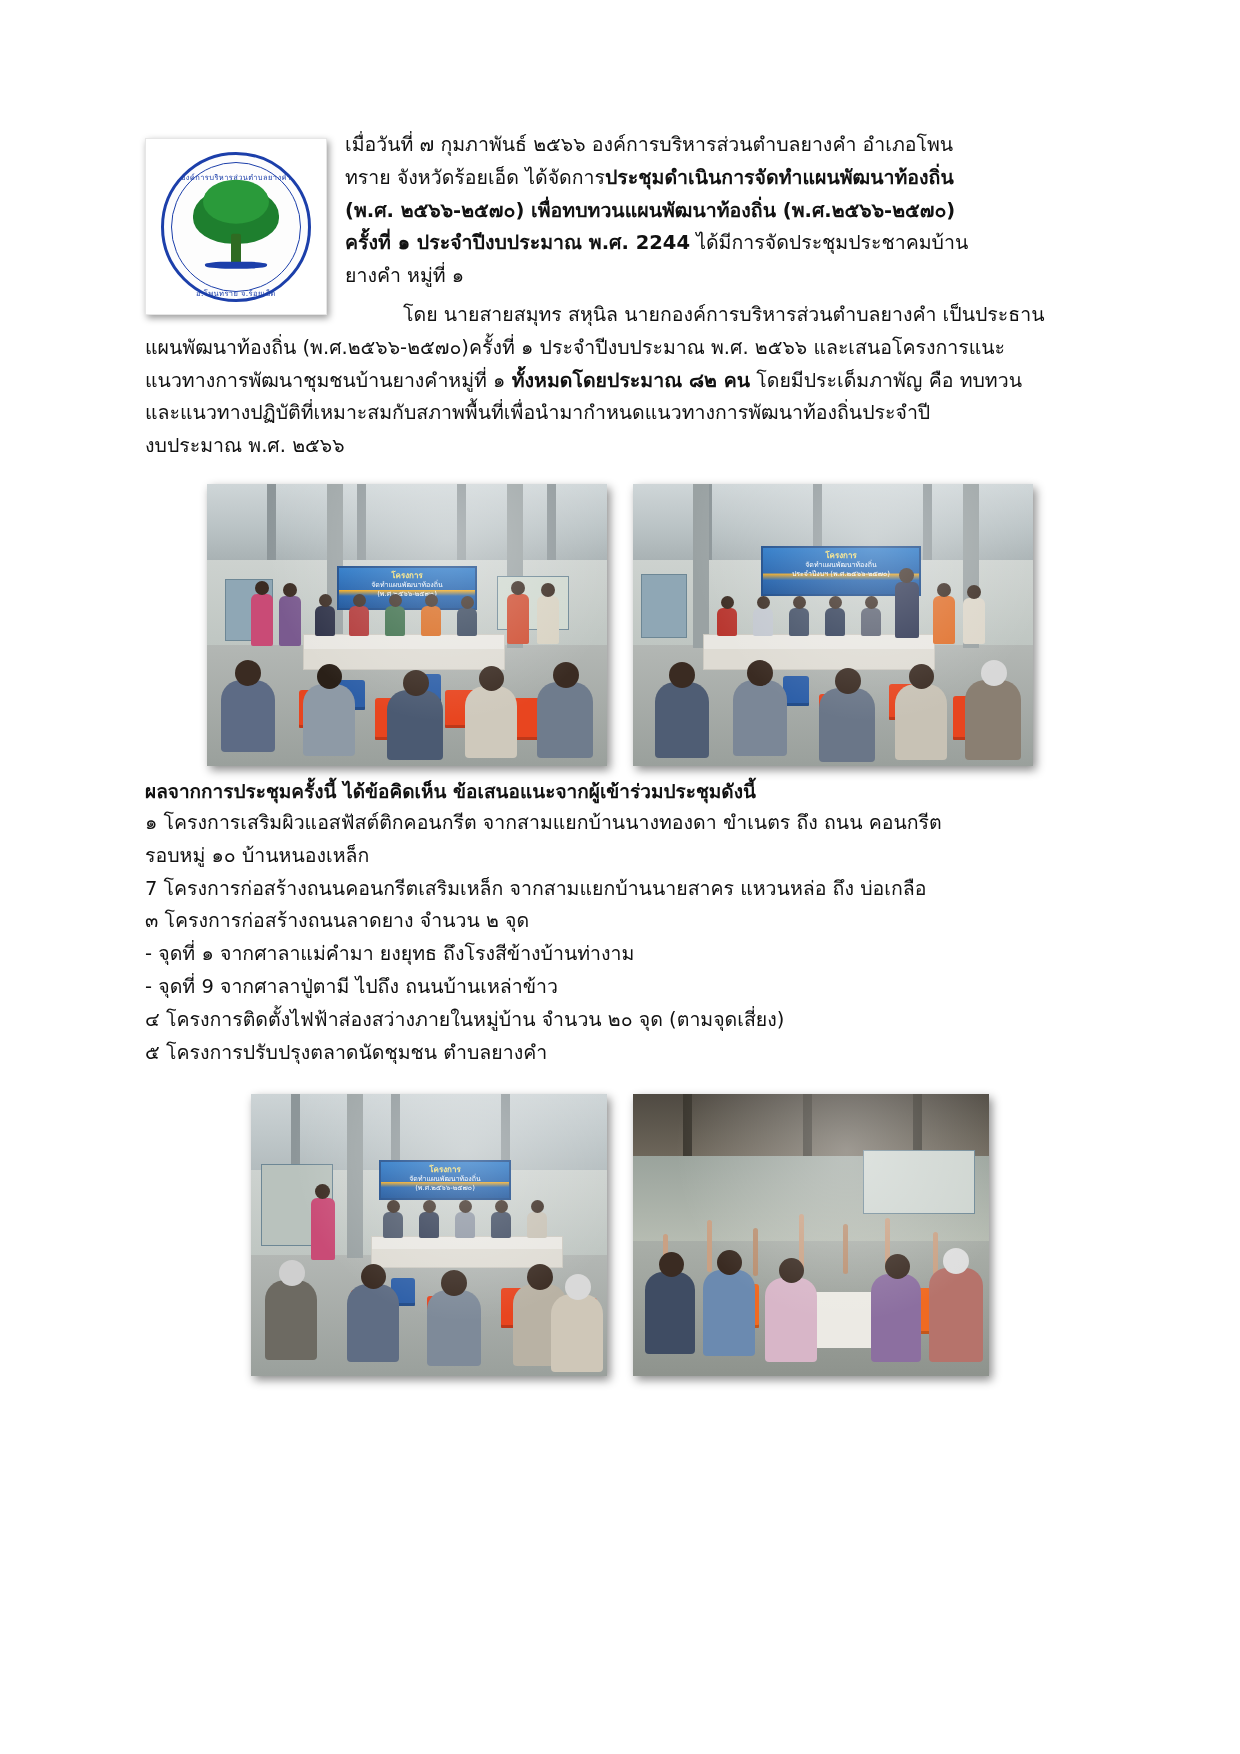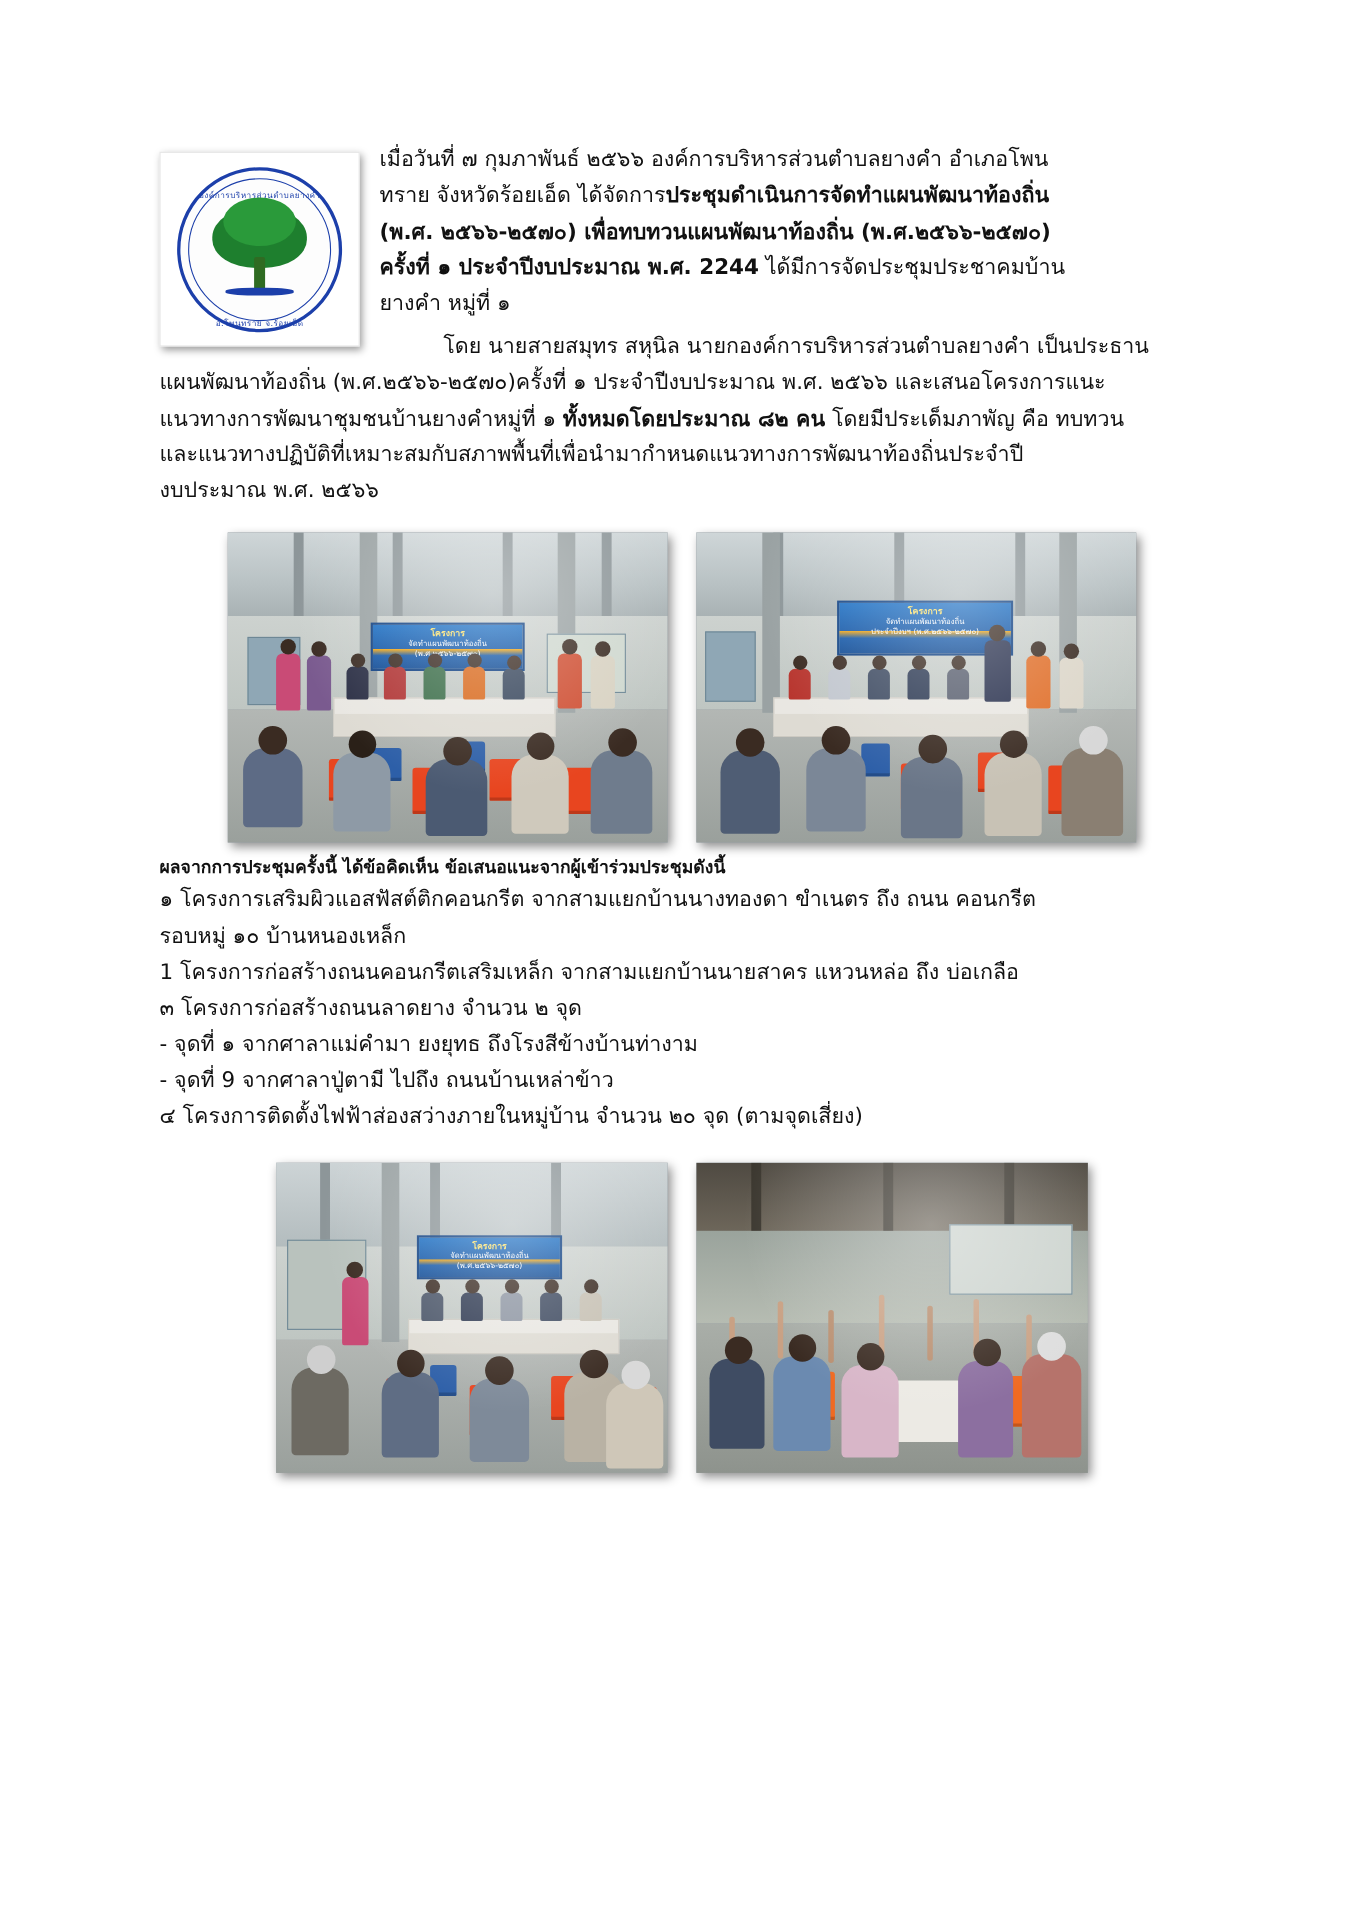--- a/index.html
+++ b/index.html
@@ -206,21 +206,21 @@
     border: 1px solid #6d8795;
   }
   .scene .glare {
     position: absolute; inset: 0;
     background: radial-gradient(circle at 60% 20%, rgba(255,255,255,0.35), rgba(255,255,255,0) 55%);
     pointer-events: none;
   }
 
   .heading-result {
     font-weight: bold;
-    font-size: 16px;
+    font-size: 19px;
     margin: 14px 0 4px 52px;
   }
   .list-line { margin-left: 52px; }
   .sub-line { margin-left: 112px; }
 </style>
 </head>
 <body>
 
 <div class="page">
 
@@ -381,25 +381,26 @@
       </div>
     </div>
 
   </div>
 
   <div class="body-text">
     <p class="heading-result">ผลจากการประชุมครั้งนี้ ได้ข้อคิดเห็น ข้อเสนอแนะจากผู้เข้าร่วมประชุมดังนี้</p>
 
     <p class="list-line">๑ โครงการเสริมผิวแอสฟัสต์ติกคอนกรีต จากสามแยกบ้านนางทองดา ขำเนตร ถึง ถนน คอนกรีต</p>
     <p>รอบหมู่ ๑๐ บ้านหนองเหล็ก</p>
-    <p class="list-line">1 โครงการก่อสร้างถนนคอนกรีตเสริมเหล็ก จากสามแยกบ้านนายสาคร แหวนหล่อ ถึง บ่อเกลือ</p>
+    <p class="list-line">7 โครงการก่อสร้างถนนคอนกรีตเสริมเหล็ก จากสามแยกบ้านนายสาคร แหวนหล่อ ถึง บ่อเกลือ</p>
     <p class="list-line">๓ โครงการก่อสร้างถนนลาดยาง จำนวน ๒ จุด</p>
     <p class="sub-line">- จุดที่ ๑ จากศาลาแม่คำมา ยงยุทธ ถึงโรงสีข้างบ้านท่างาม</p>
     <p class="sub-line">- จุดที่ 9 จากศาลาปู่ตามี ไปถึง ถนนบ้านเหล่าข้าว</p>
     <p class="list-line">๔ โครงการติดตั้งไฟฟ้าส่องสว่างภายในหมู่บ้าน จำนวน ๒๐ จุด (ตามจุดเสี่ยง)</p>
+    <p class="list-line">๕ โครงการปรับปรุงตลาดนัดชุมชน ตำบลยางคำ</p>
   </div>
 
   <div class="photo-row" style="margin-top:26px;">
 
     <div class="photo p3">
       <div class="scene">
         <div class="ceil" style="background:linear-gradient(180deg,#cdd4d6,#b3bcbe);"></div>
         <div class="beam" style="left:40px;"></div>
         <div class="beam" style="left:140px;"></div>
         <div class="beam" style="left:250px;"></div>

